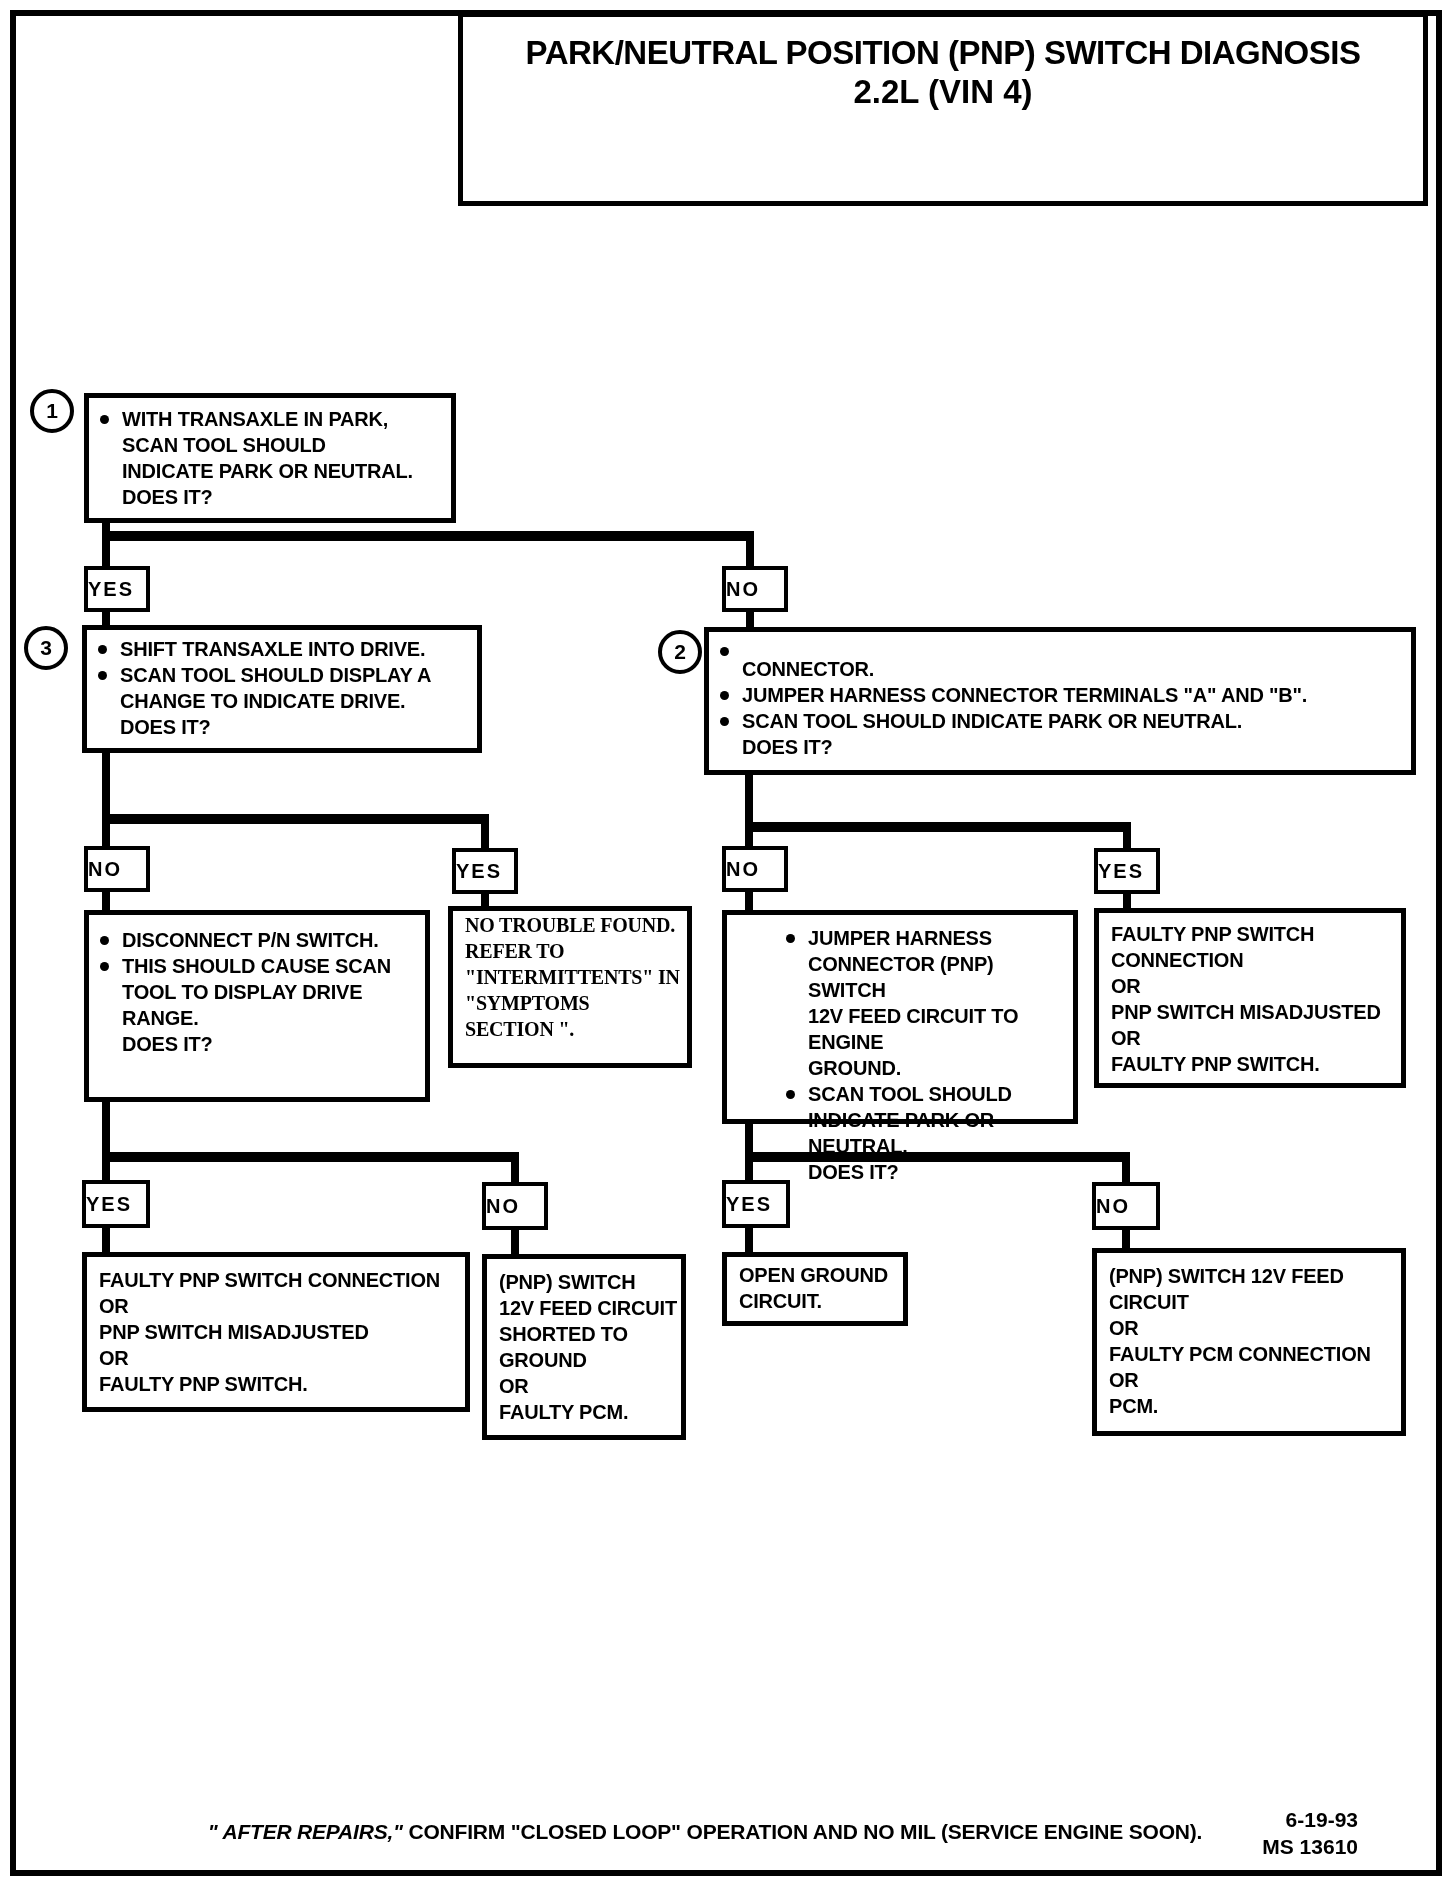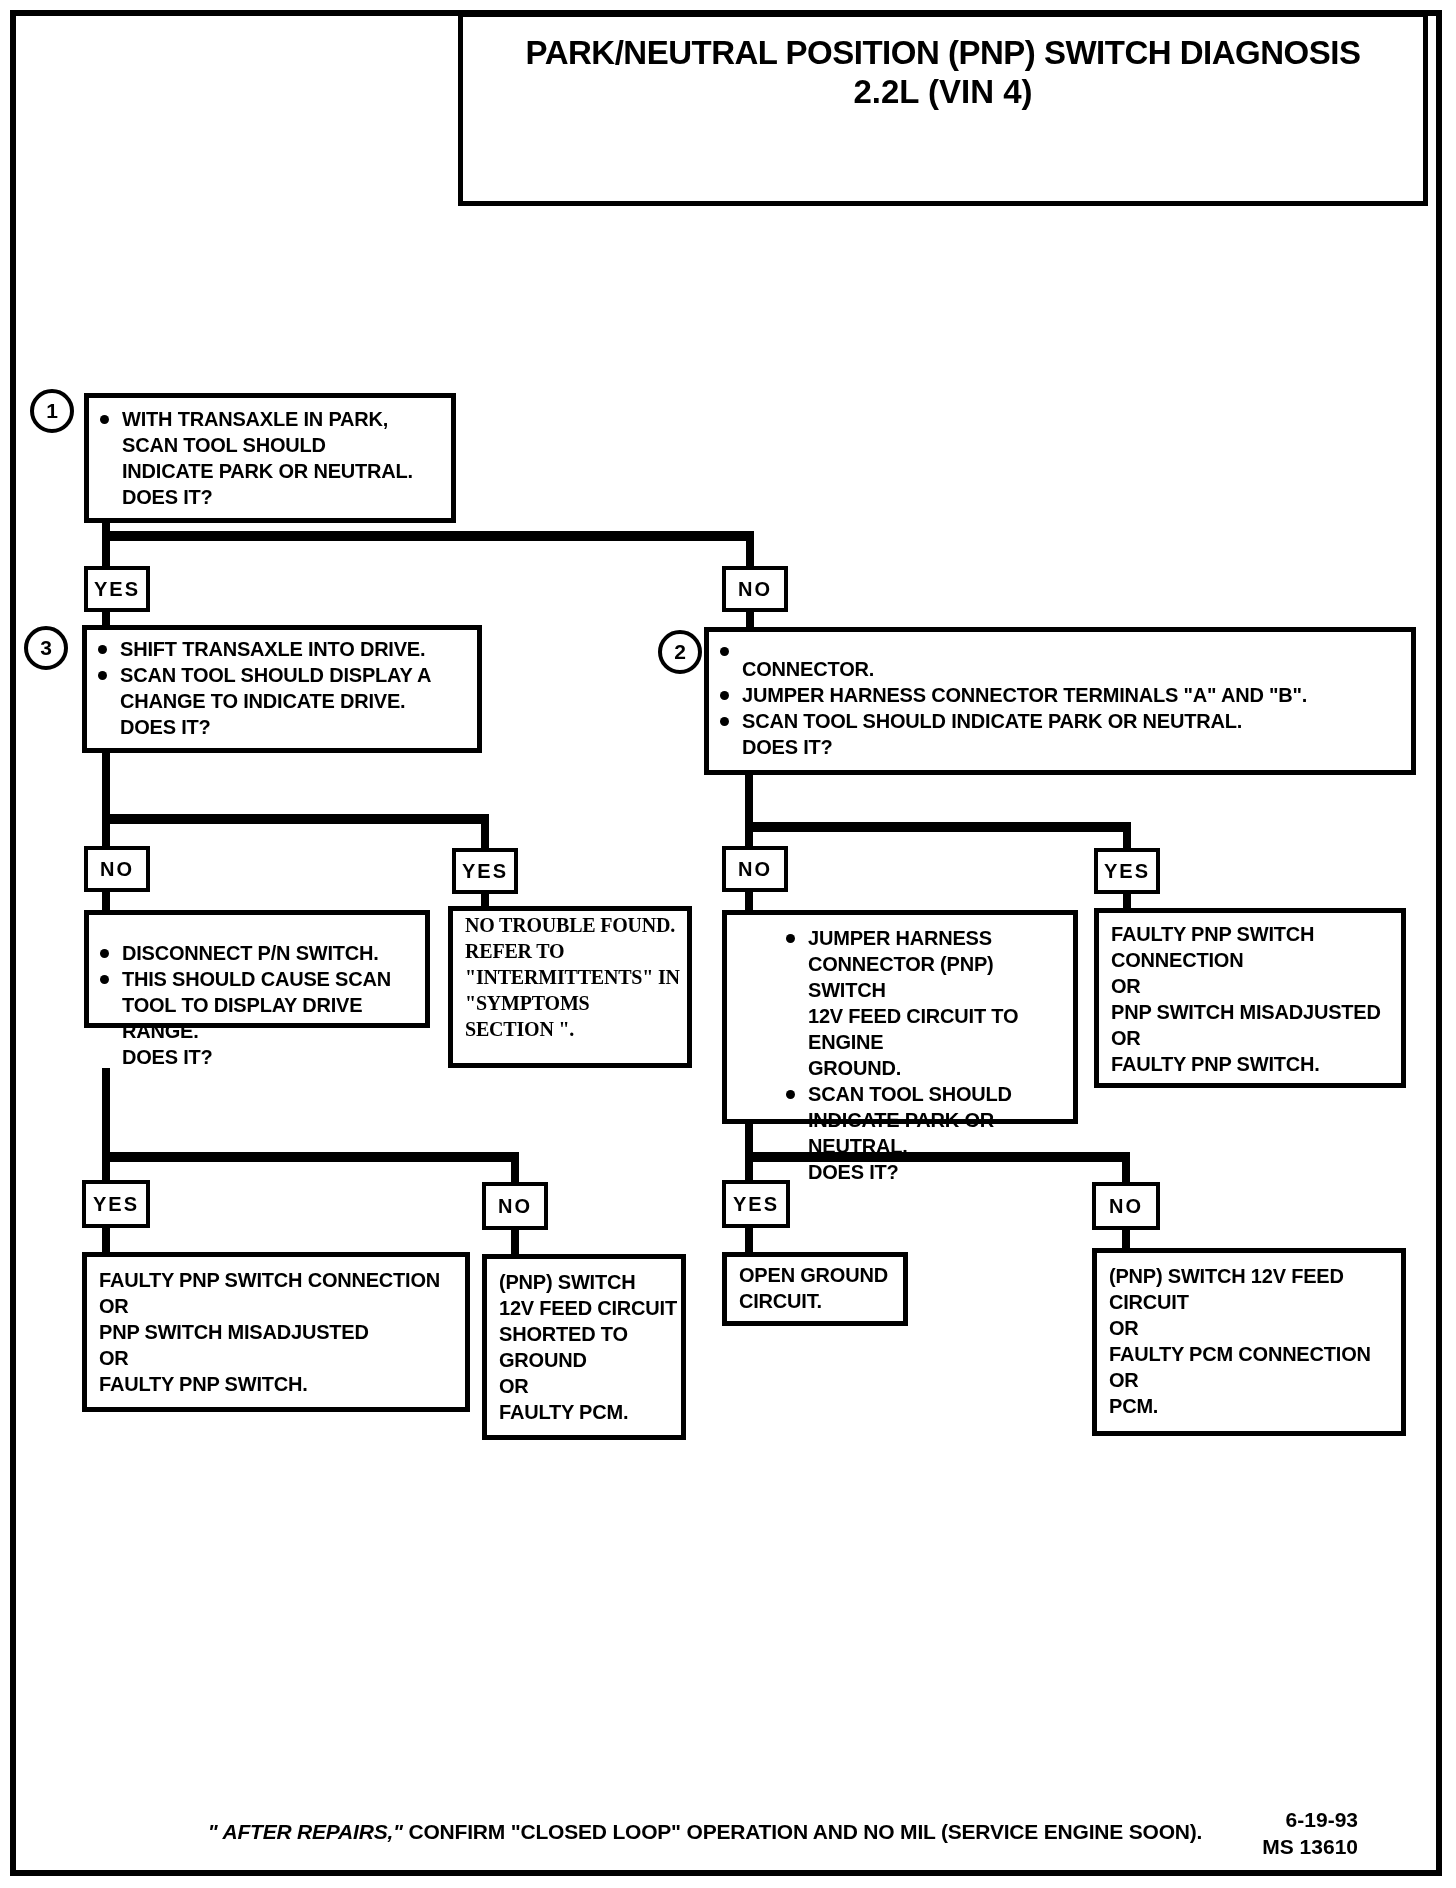--- a/index.html
+++ b/index.html
@@ -11,21 +11,21 @@
   .t1{font-size:44px;line-height:54px;font-weight:bold;letter-spacing:0.5px;}
   .t2{font-size:33px;line-height:40px;font-weight:bold;letter-spacing:-0.5px;}
   .t3{font-size:33px;line-height:38px;font-weight:bold;}
   .node{position:absolute;border:5px solid #000;background:#fff;font-weight:bold;
         font-size:20px;line-height:26px;letter-spacing:-0.2px;box-sizing:border-box;}
   .ln{display:flex;align-items:flex-start;}
   .ln .dot{width:9px;height:9px;border-radius:50%;background:#000;margin:9px 13px 0 11px;flex:none;}
   .ln.c{padding-left:33px;}
   .ln.p{padding-left:12px;}
   .tag{position:absolute;border:4px solid #000;background:#fff;display:flex;align-items:center;
-       justify-content:center;font-weight:bold;font-size:20px;letter-spacing:2px;box-sizing:border-box;}
+       justify-content:flex-start;font-weight:bold;font-size:20px;letter-spacing:2px;box-sizing:border-box;}
   .circ{position:absolute;width:44px;height:44px;border:4px solid #000;border-radius:50%;background:#fff;
         display:flex;align-items:center;justify-content:center;font-weight:bold;font-size:21px;box-sizing:border-box;}
   .wire{position:absolute;background:#000;}
   .footnote{position:absolute;left:90px;top:1820px;width:1230px;text-align:center;
             font-weight:bold;font-size:21px;letter-spacing:-0.2px;}
   .footnote .it{font-style:italic;}
   .docblock{position:absolute;left:1190px;top:1806px;width:168px;text-align:right;
             font-weight:bold;font-size:21px;line-height:27px;}
 </style>
 </head>
@@ -145,21 +145,21 @@
   <div class="tag" style="left:452px;top:848px;width:66px;height:46px;">
       <span>YES</span>
     </div>
   <div class="tag" style="left:722px;top:846px;width:66px;height:46px;">
       <span>NO</span>
     </div>
   <div class="tag" style="left:1094px;top:848px;width:66px;height:46px;">
       <span>YES</span>
     </div>
 
-  <div class="node" style="left:84px;top:910px;width:346px;height:118px;padding-top:25px;">
+  <div class="node" style="left:84px;top:910px;width:346px;height:192px;padding-top:12px;">
     <div class="ln">
         <span class="dot"></span>
         <span>DISCONNECT P/N SWITCH.</span>
       </div>
     <div class="ln">
         <span class="dot"></span>
         <span>THIS SHOULD CAUSE SCAN</span>
       </div>
     <div class="ln c">
         <span>TOOL TO DISPLAY DRIVE</span>

